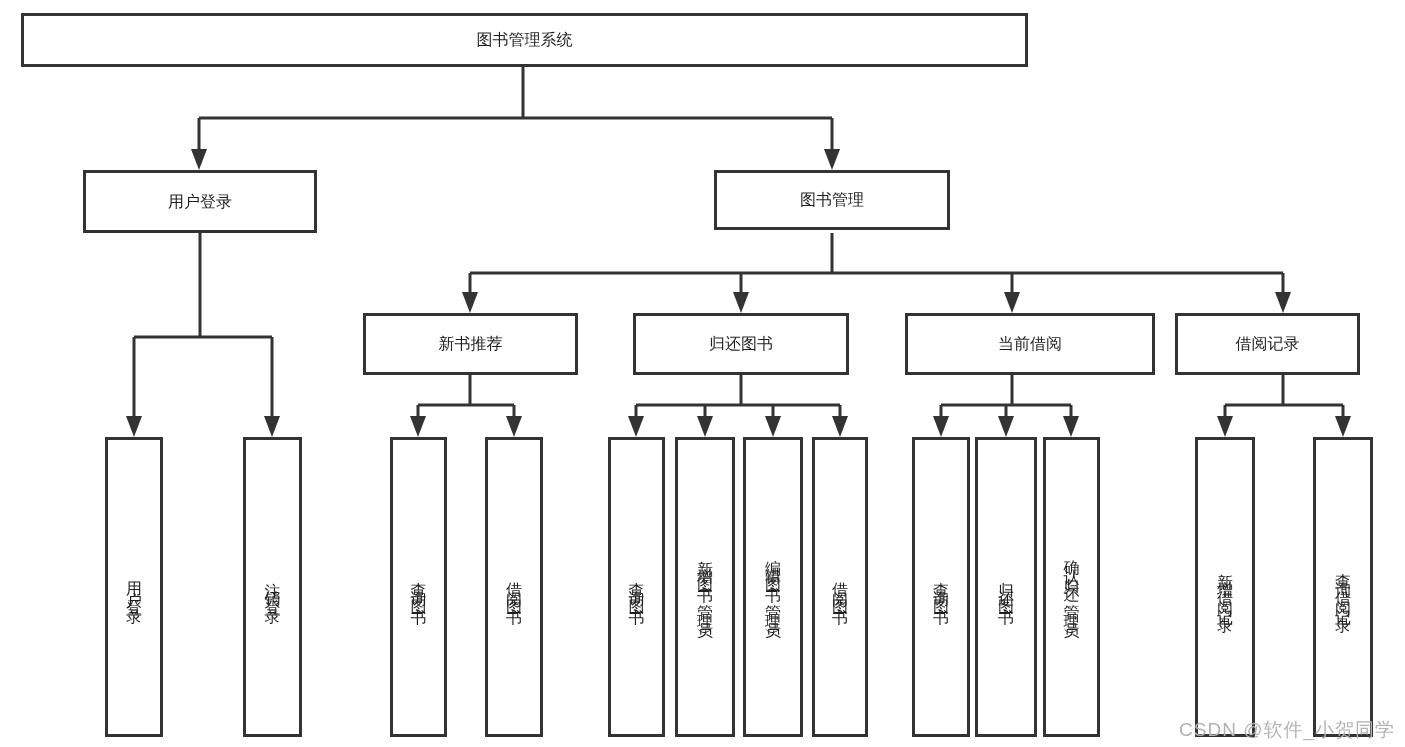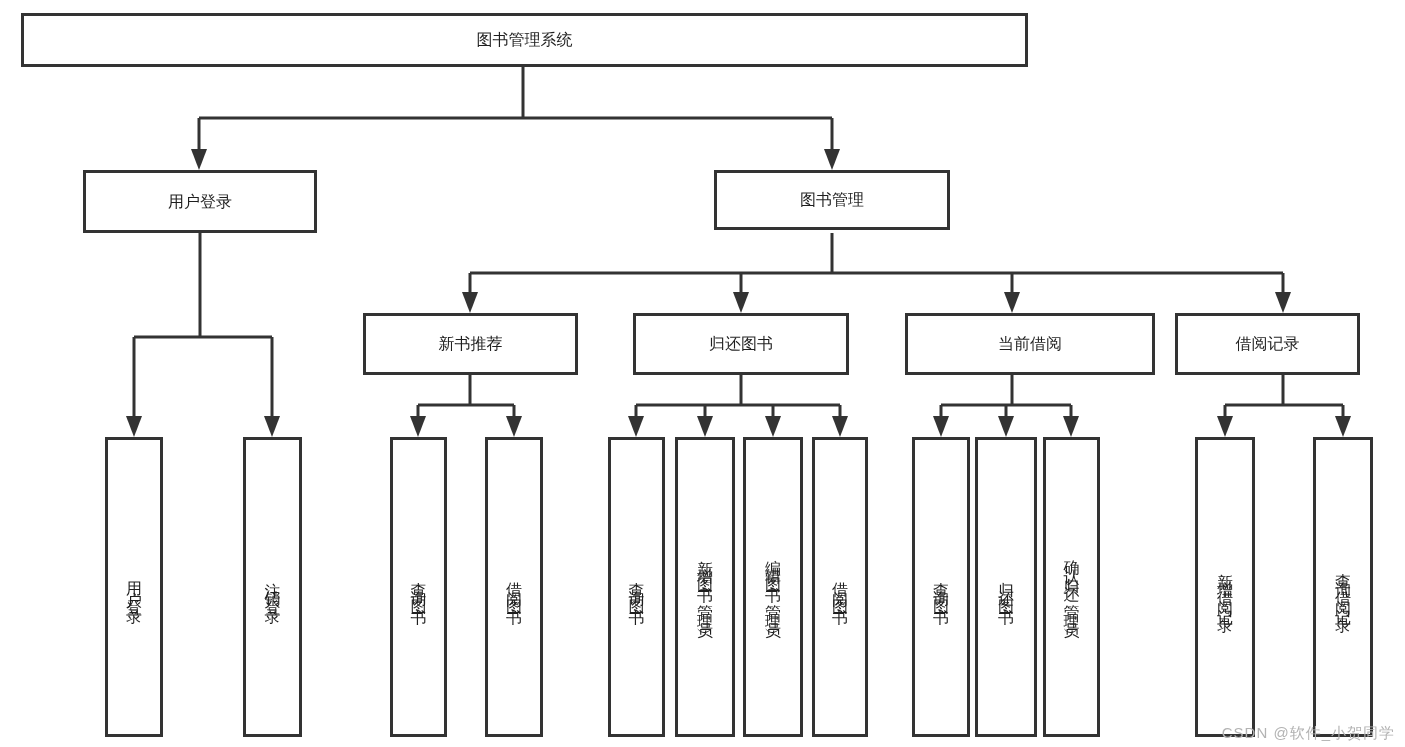--- a/index.html
+++ b/index.html
@@ -12,21 +12,21 @@
     position:absolute;box-sizing:border-box;border:3px solid #333333;background:#ffffff;
     display:flex;align-items:center;justify-content:center;
     color:#1f1f1f;font-size:16px;line-height:1;white-space:nowrap;
   }
   .leaf{
     writing-mode:vertical-rl;text-orientation:mixed;
     letter-spacing:9px;line-height:1;white-space:normal;
   }
   .watermark{
     position:absolute;right:10px;bottom:4px;
-    color:#b3b3b3;font-size:15px;letter-spacing:1px;
+    color:#b3b3b3;font-size:19px;letter-spacing:1px;
   }
 </style>
 </head>
 <body>
 
 <div class="canvas">
 
   <svg class="wires" width="1405" height="747" aria-hidden="true">
       <path d="M523,67 V118" stroke="#333333" stroke-width="3" fill="none"></path>
       <path d="M199,118 H832" stroke="#333333" stroke-width="3" fill="none"></path>

